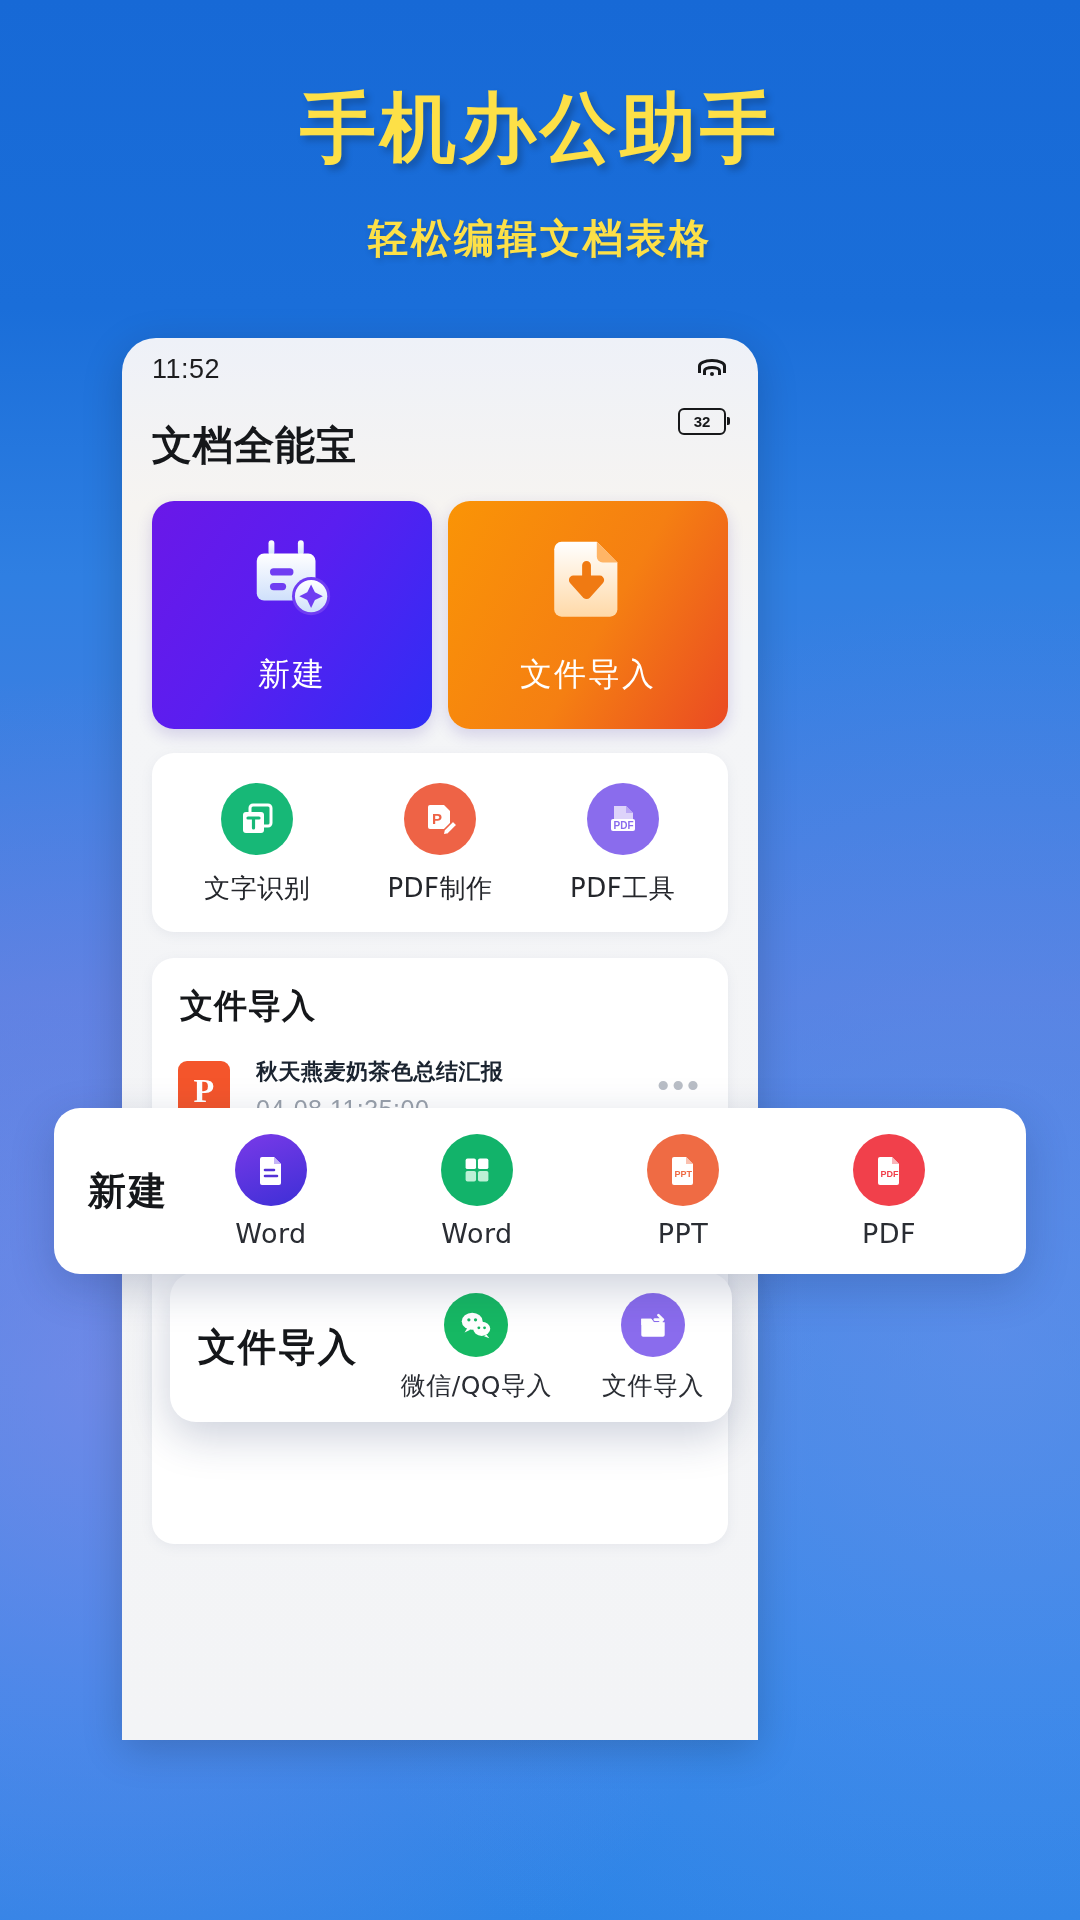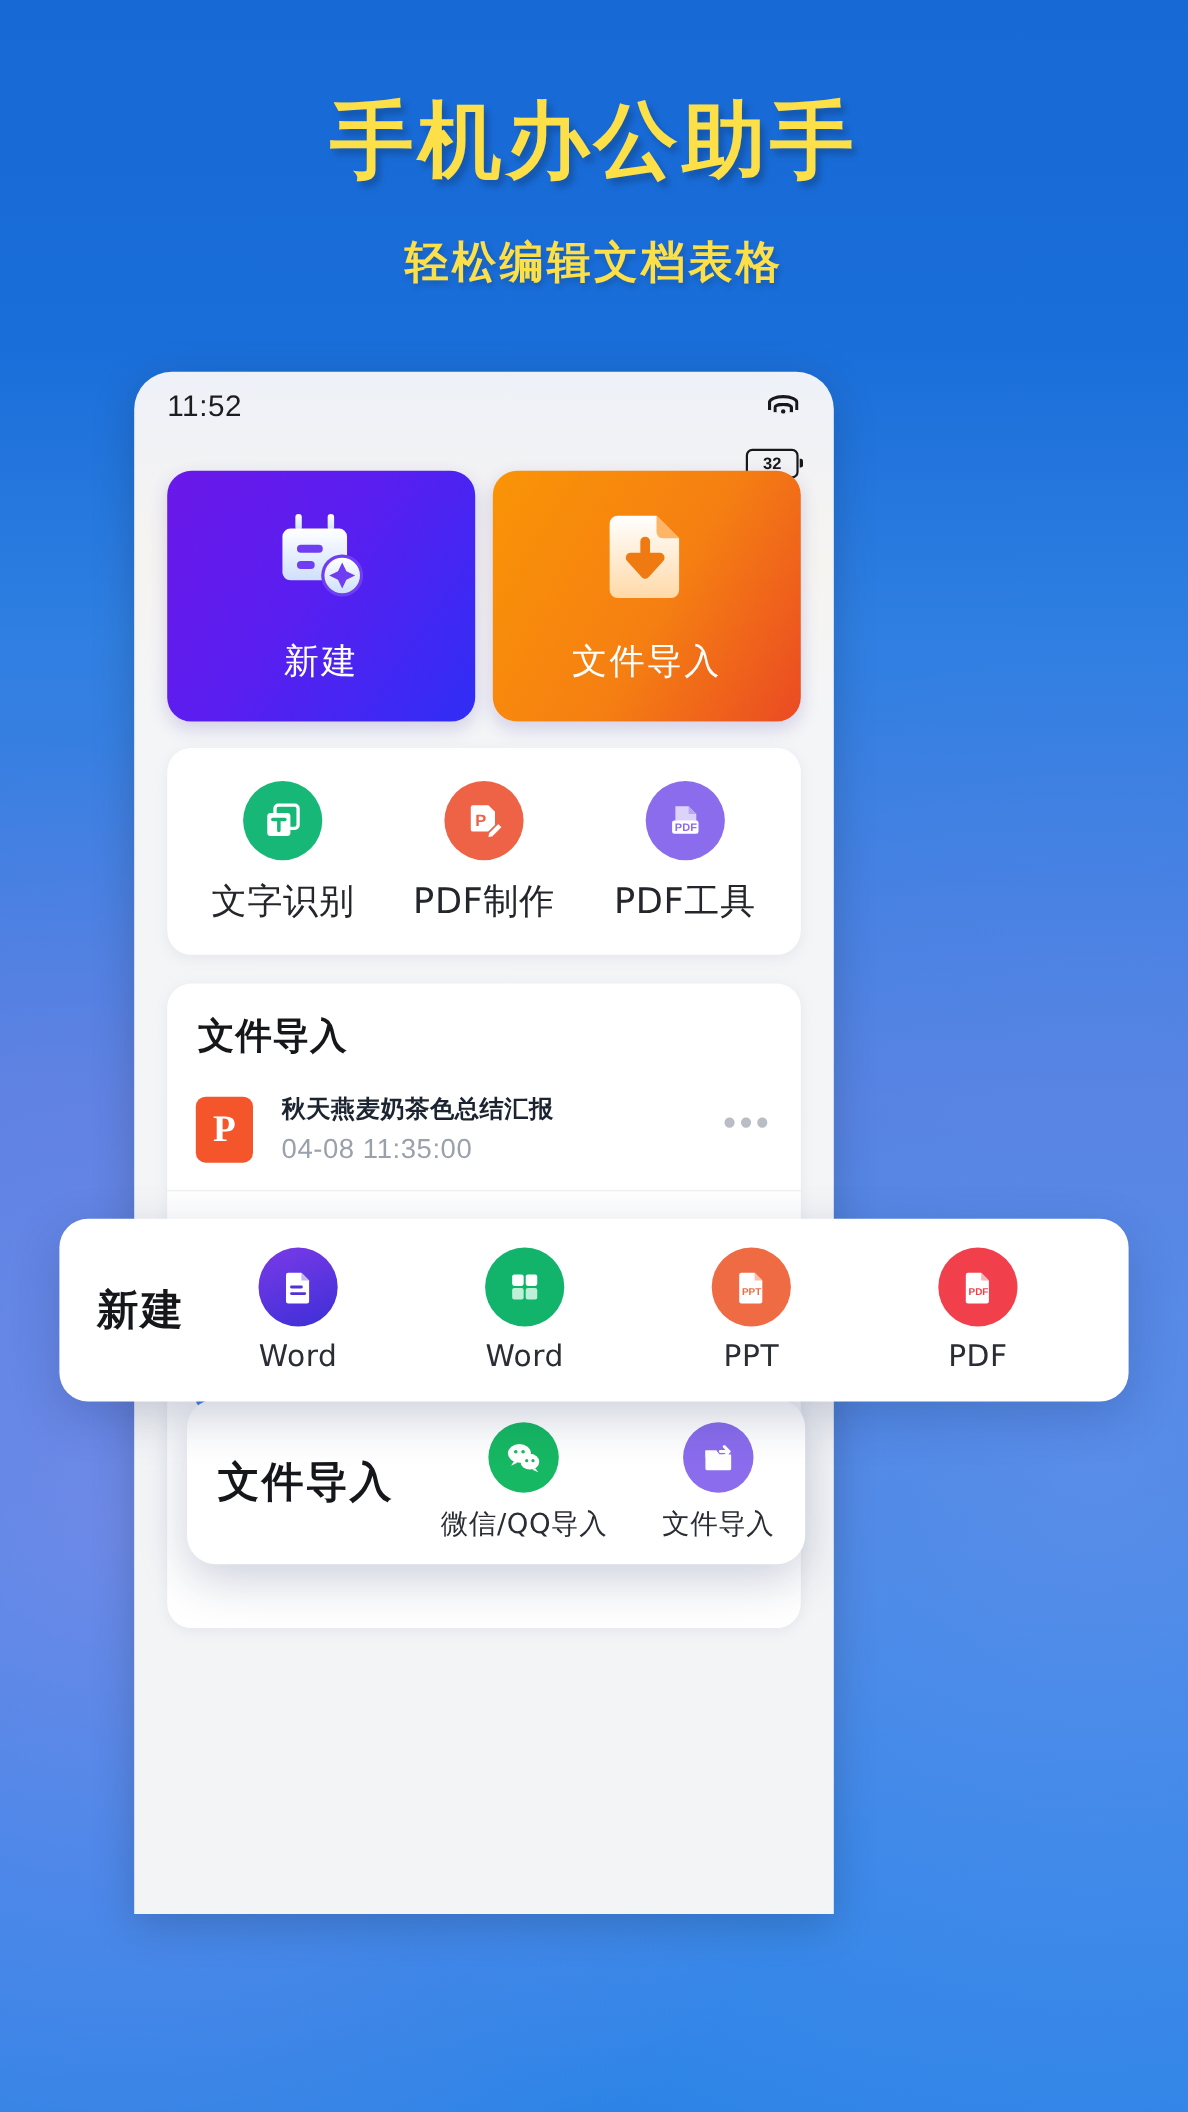--- a/index.html
+++ b/index.html
@@ -71,21 +71,21 @@
   .bigcard.imp{background:linear-gradient(120deg,#fa9406 0%,#f57f12 55%,#ea4a23 100%);}
   .bigcard .lbl{color:#fff;font-size:32px;font-weight:500;margin-top:26px;letter-spacing:2px;
     font-family:"DejaVu Sans","Liberation Sans",sans-serif;}
 
   .quick{
     margin:24px 30px 0 30px;background:#fff;border-radius:22px;padding:30px 14px 26px;
     display:flex;justify-content:space-around;box-shadow:0 3px 12px rgba(120,130,160,0.10);
   }
   .qitem{display:flex;flex-direction:column;align-items:center;width:120px;}
   .qcircle{width:72px;height:72px;border-radius:50%;display:flex;align-items:center;justify-content:center;}
-  .qlabel{margin-top:16px;font-size:32px;color:#24262b;letter-spacing:.5px;white-space:nowrap;
+  .qlabel{margin-top:16px;font-size:26px;color:#24262b;letter-spacing:.5px;white-space:nowrap;
     font-family:"DejaVu Sans","Liberation Sans",sans-serif;}
 
   .recent{
     margin:26px 30px 0 30px;background:#fff;border-radius:22px;padding:26px 0 0 0;min-height:560px;
     box-shadow:0 3px 12px rgba(120,130,160,0.10);
   }
   .recent h3{margin:0;padding:0 28px 6px;font-size:33px;font-weight:bold;color:#15171a;letter-spacing:1px;
     font-family:"DejaVu Sans","Liberation Sans",sans-serif;}
   .doc{display:flex;align-items:center;padding:22px 26px;border-bottom:1px solid #eceef1;}
   .doc:last-child{border-bottom:none;}
@@ -147,20 +147,21 @@
           <b></b>
           <b></b>
           <b></b>
         </div>
       <div class="batt">
         <span>32</span>
       </div>
     </div>
   </div>
 
+  <div class="app-title">文档全能宝</div>
 
   <div class="big-cards">
     <div class="bigcard new">
       <svg width="94" height="94" viewBox="0 0 64 64">
         <defs>
             <linearGradient id="gW" x1="0" y1="0" x2="0" y2="1">
           <stop offset="0" stop-color="#ffffff"></stop>
               <stop offset="1" stop-color="#cfe0fb"></stop>
             </linearGradient>
           </defs>

